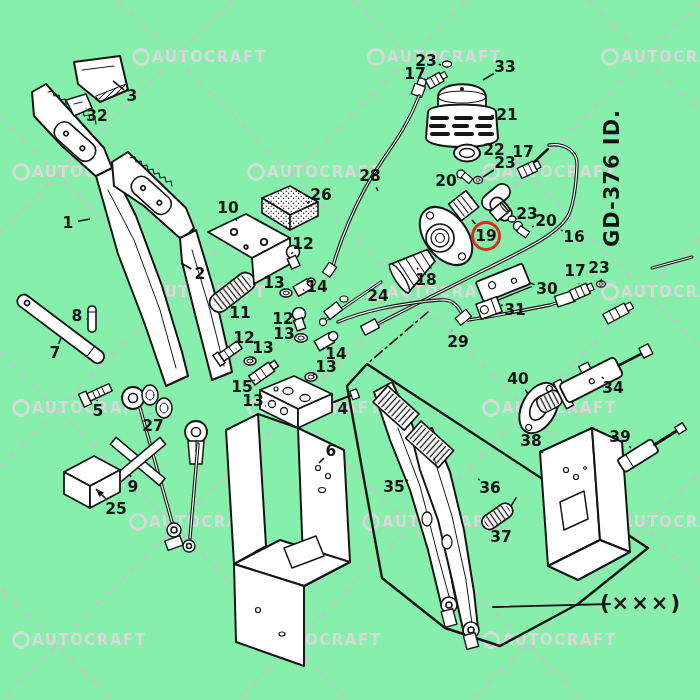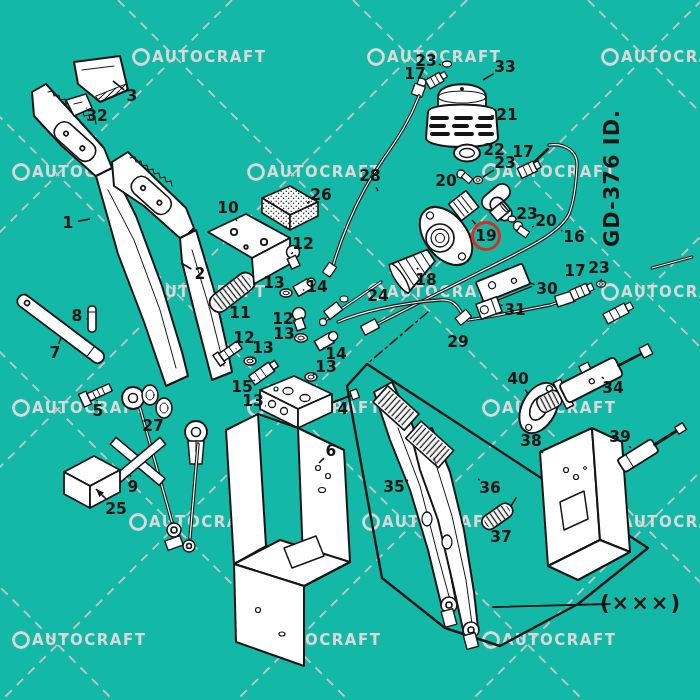--- a/index.html
+++ b/index.html
@@ -1,16 +1,16 @@
 <!DOCTYPE html>
 <html><head>
 <meta charset="utf-8">
 <style>
   html,body{margin:0;padding:0;background:#ffffff;}
-  .stage{position:relative;width:700px;height:700px;background:#14b8a6;overflow:hidden;
+  .stage{position:relative;width:700px;height:700px;background:#86efac;overflow:hidden;
          font-family:"DejaVu Sans","Liberation Sans",sans-serif;}
   svg text{user-select:none;}
   .partlabel{font-family:"DejaVu Sans","Liberation Sans",sans-serif;font-weight:700;
              font-size:15.5px;fill:#141414;}
   .codetext{font-family:"DejaVu Sans","Liberation Sans",sans-serif;font-weight:700;
             font-size:21px;fill:#141414;letter-spacing:1px;}
   .notetext{font-family:"DejaVu Sans","Liberation Sans",sans-serif;font-weight:700;
             font-size:21px;fill:#141414;letter-spacing:2px;}
   .wmtext{font-family:"DejaVu Sans","Liberation Sans",sans-serif;font-weight:700;
           font-size:15px;letter-spacing:1.5px;}

